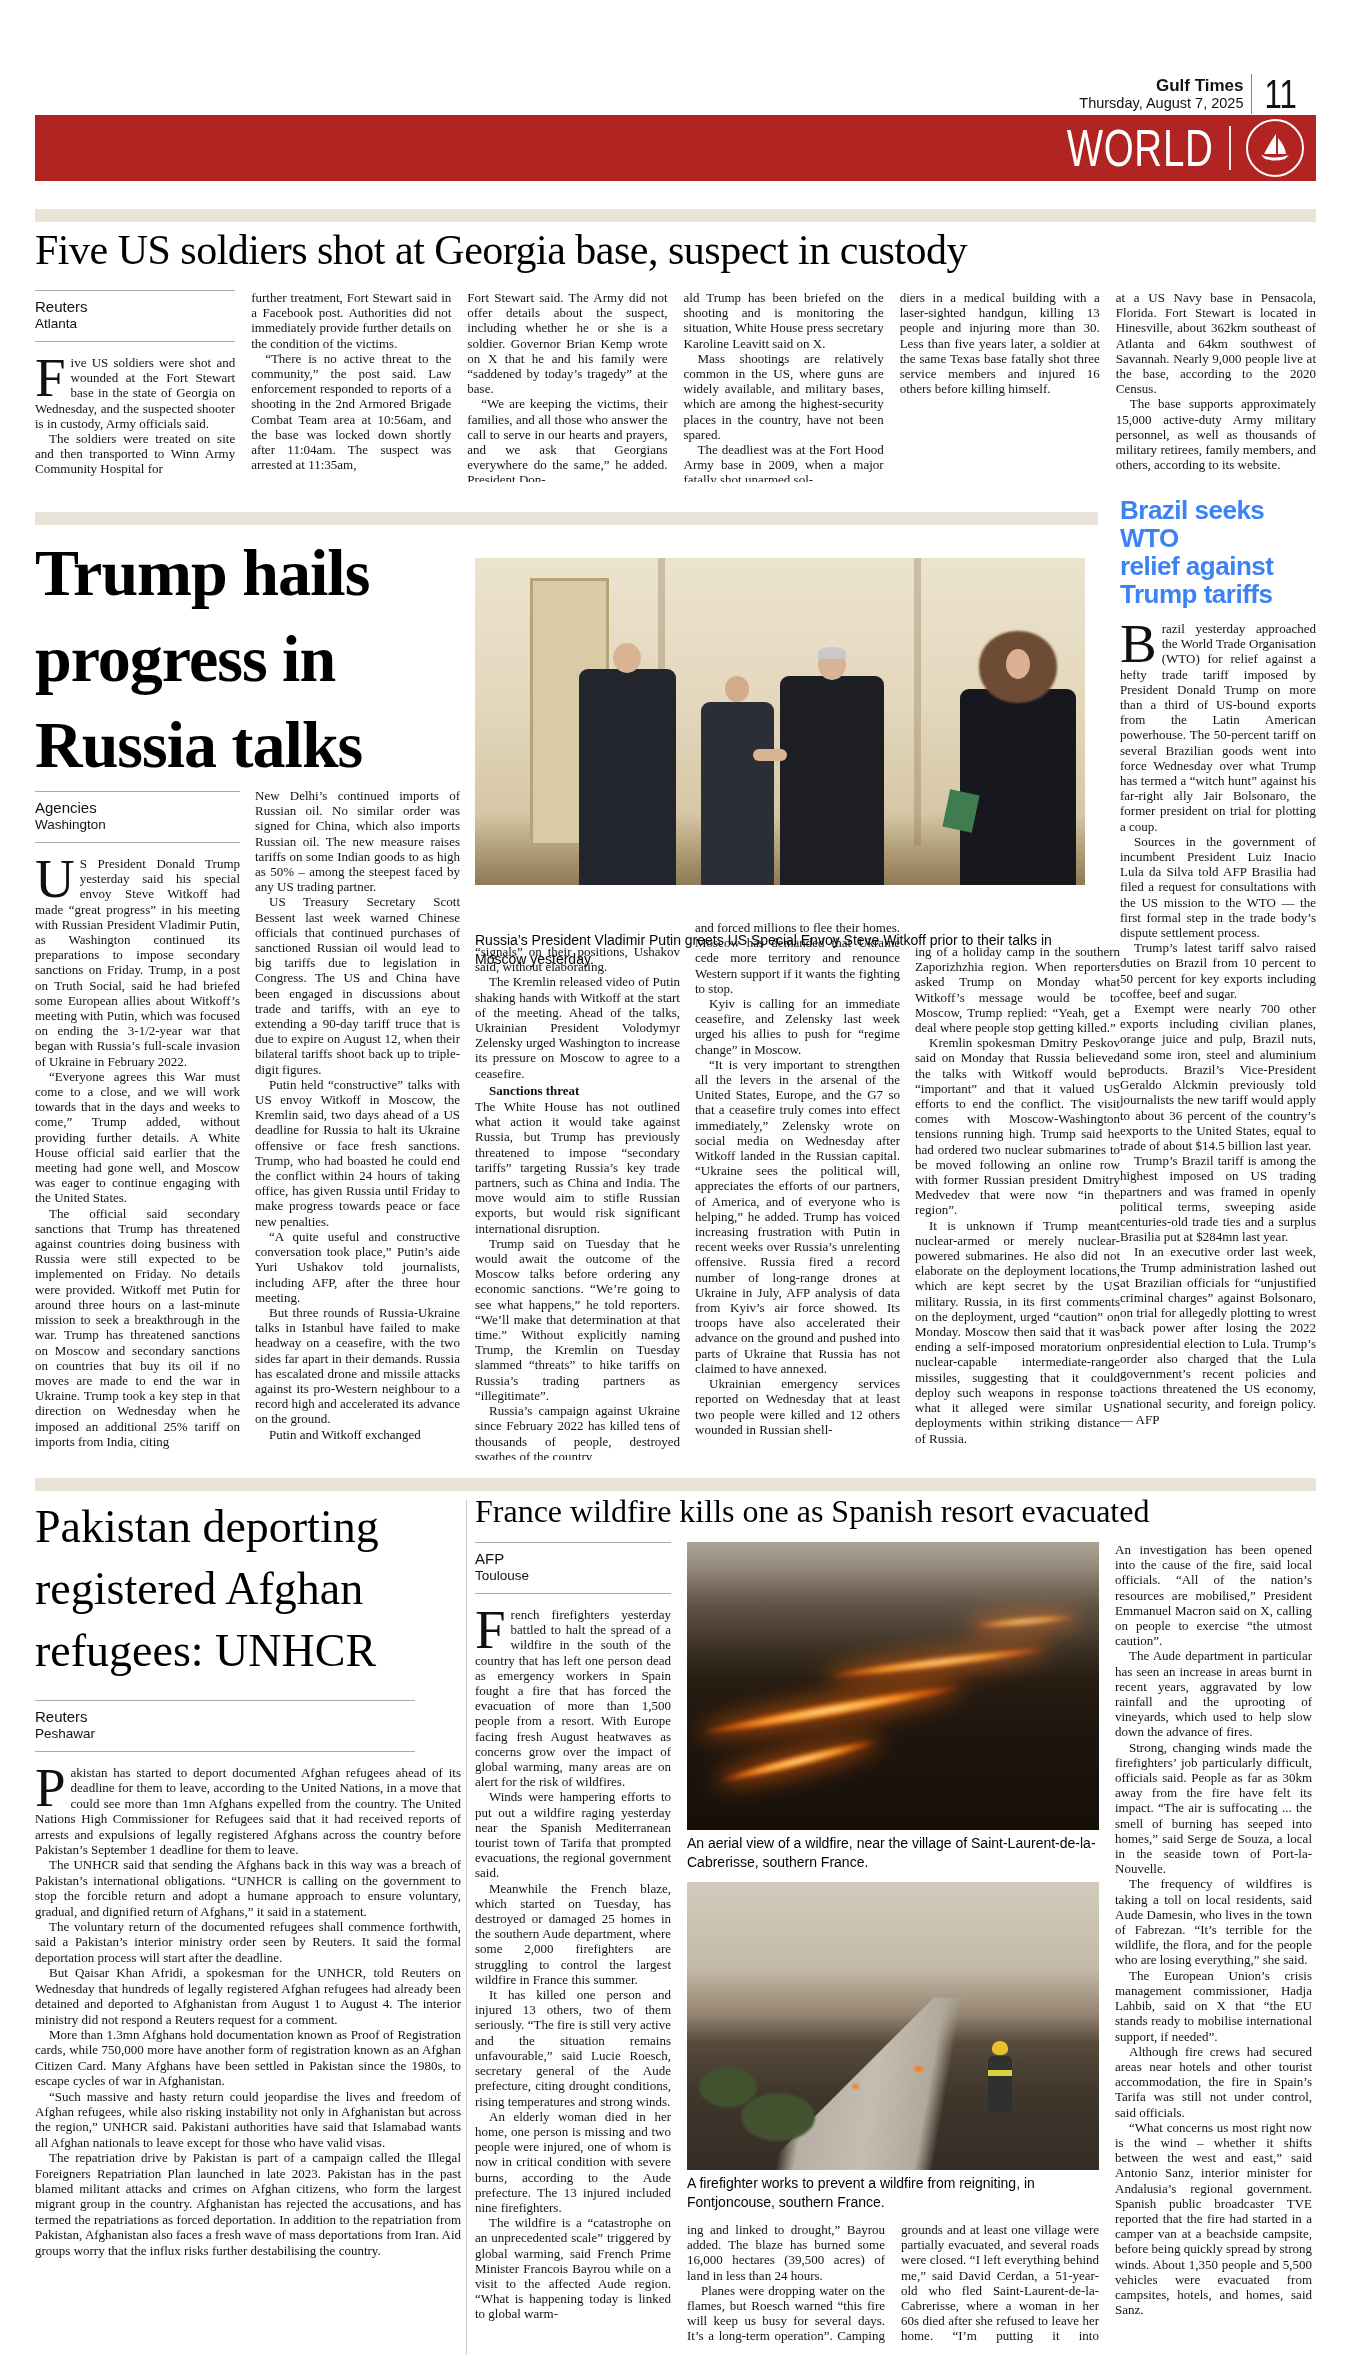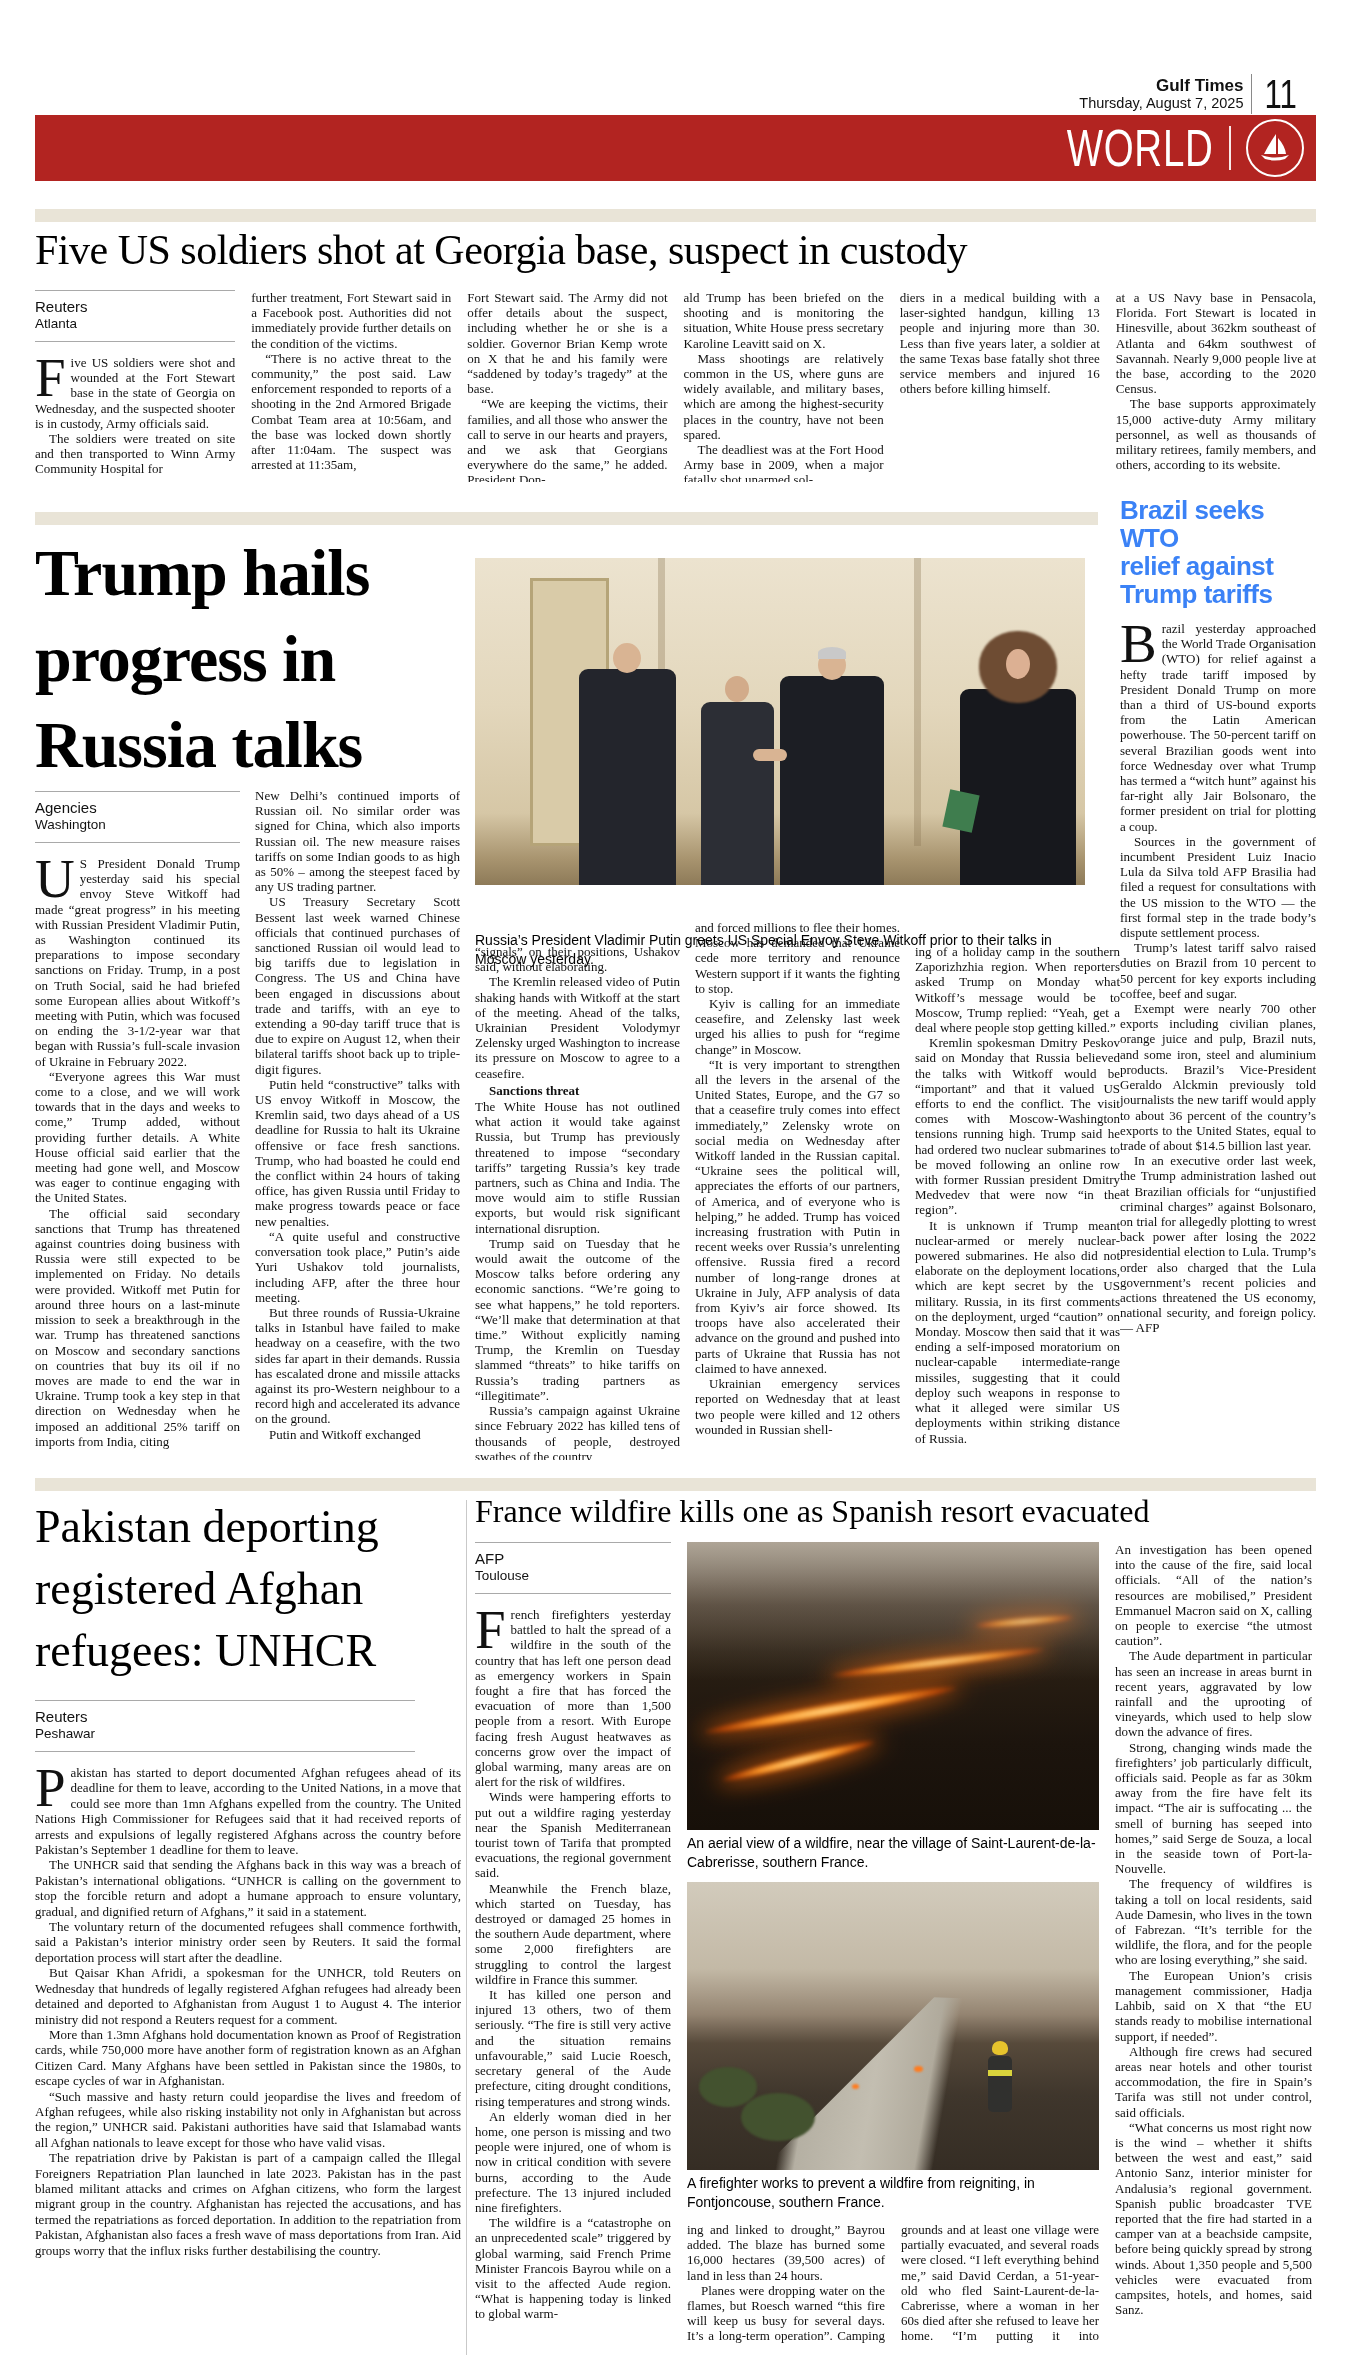--- a/index.html
+++ b/index.html
@@ -284,20 +284,21 @@
   <h2>
     <span>Brazil seeks WTO</span><br>
     <span>relief against</span><br>
     <span>Trump tariffs</span>
   </h2>
   <div class="body">
     <p class="first"><span class="dc">B</span><span>razil yesterday approached the World Trade Organisation (WTO) for relief against a hefty trade tariff imposed by President Donald Trump on more than a third of US-bound exports from the Latin American powerhouse. The 50-percent tariff on several Brazilian goods went into force Wednesday over what Trump has termed a “witch hunt” against his far-right ally Jair Bolsonaro, the former president on trial for plotting a coup.</span></p>
     <p>Sources in the government of incumbent President Luiz Inacio Lula da Silva told AFP Brasilia had filed a request for consultations with the US mission to the WTO — the first formal step in the trade body’s dispute settlement process.</p>
     <p>Trump’s latest tariff salvo raised duties on Brazil from 10 percent to 50 percent for key exports including coffee, beef and sugar.</p>
     <p>Exempt were nearly 700 other exports including civilian planes, orange juice and pulp, Brazil nuts, and some iron, steel and aluminium products. Brazil’s Vice-President Geraldo Alckmin previously told journalists the new tariff would apply to about 36 percent of the country’s exports to the United States, equal to trade of about $14.5 billion last year.</p>
+    <p>Trump’s Brazil tariff is among the highest imposed on US trading partners and was framed in openly political terms, sweeping aside centuries-old trade ties and a surplus Brasilia put at $284mn last year.</p>
     <p>In an executive order last week, the Trump administration lashed out at Brazilian officials for “unjustified criminal charges” against Bolsonaro, on trial for allegedly plotting to wrest back power after losing the 2022 presidential election to Lula. Trump’s order also charged that the Lula government’s recent policies and actions threatened the US economy, national security, and foreign policy. — AFP</p>
   </div>
 </section>
 
 <div id="bar3" class="bar"></div>
 <div id="vrule"></div>
 
 <section id="a4">
   <h1>
     <span>Pakistan deporting</span><br>

